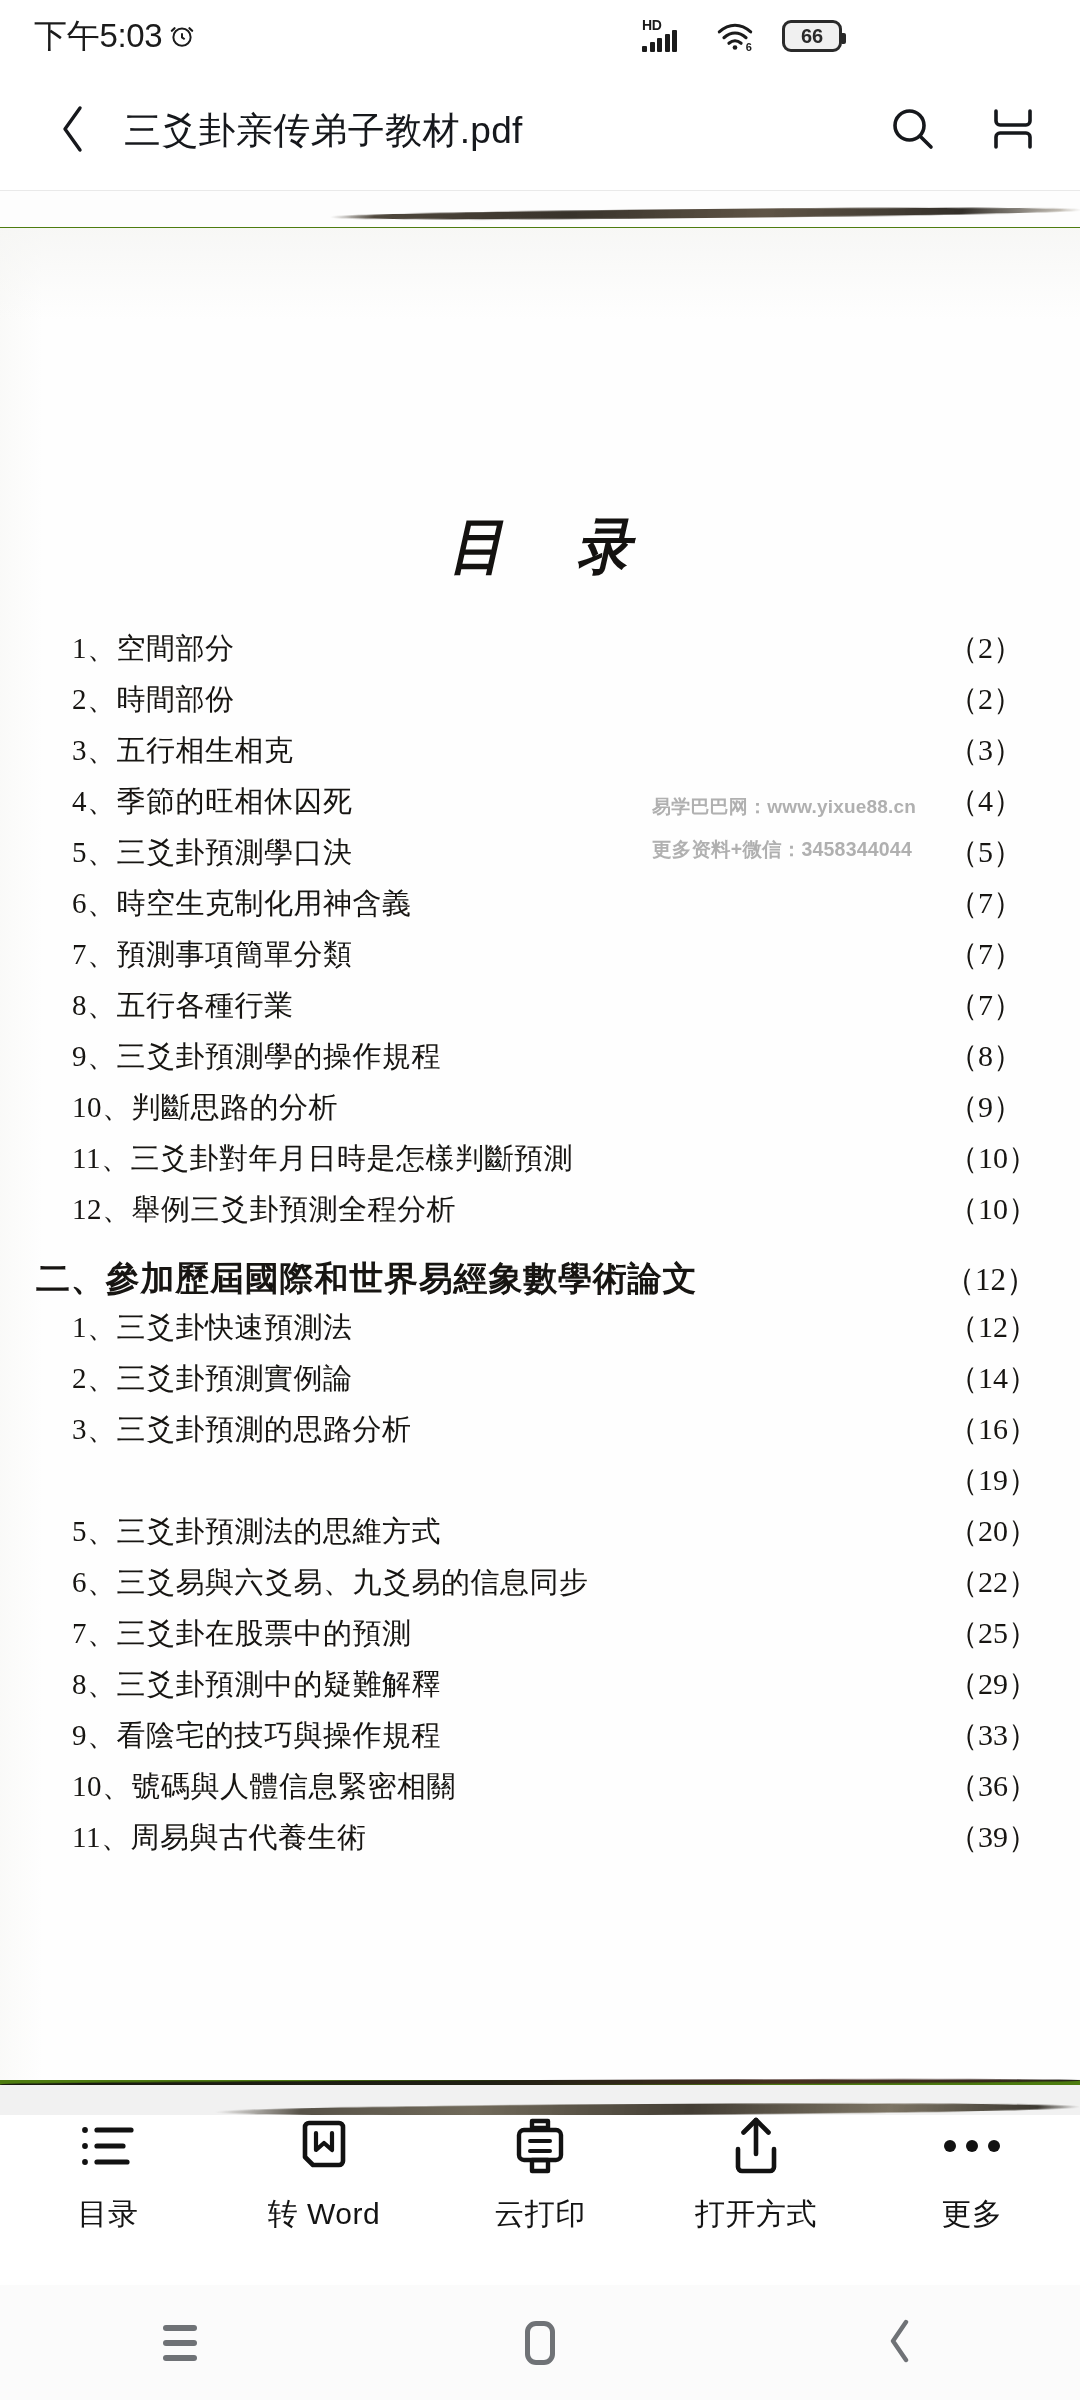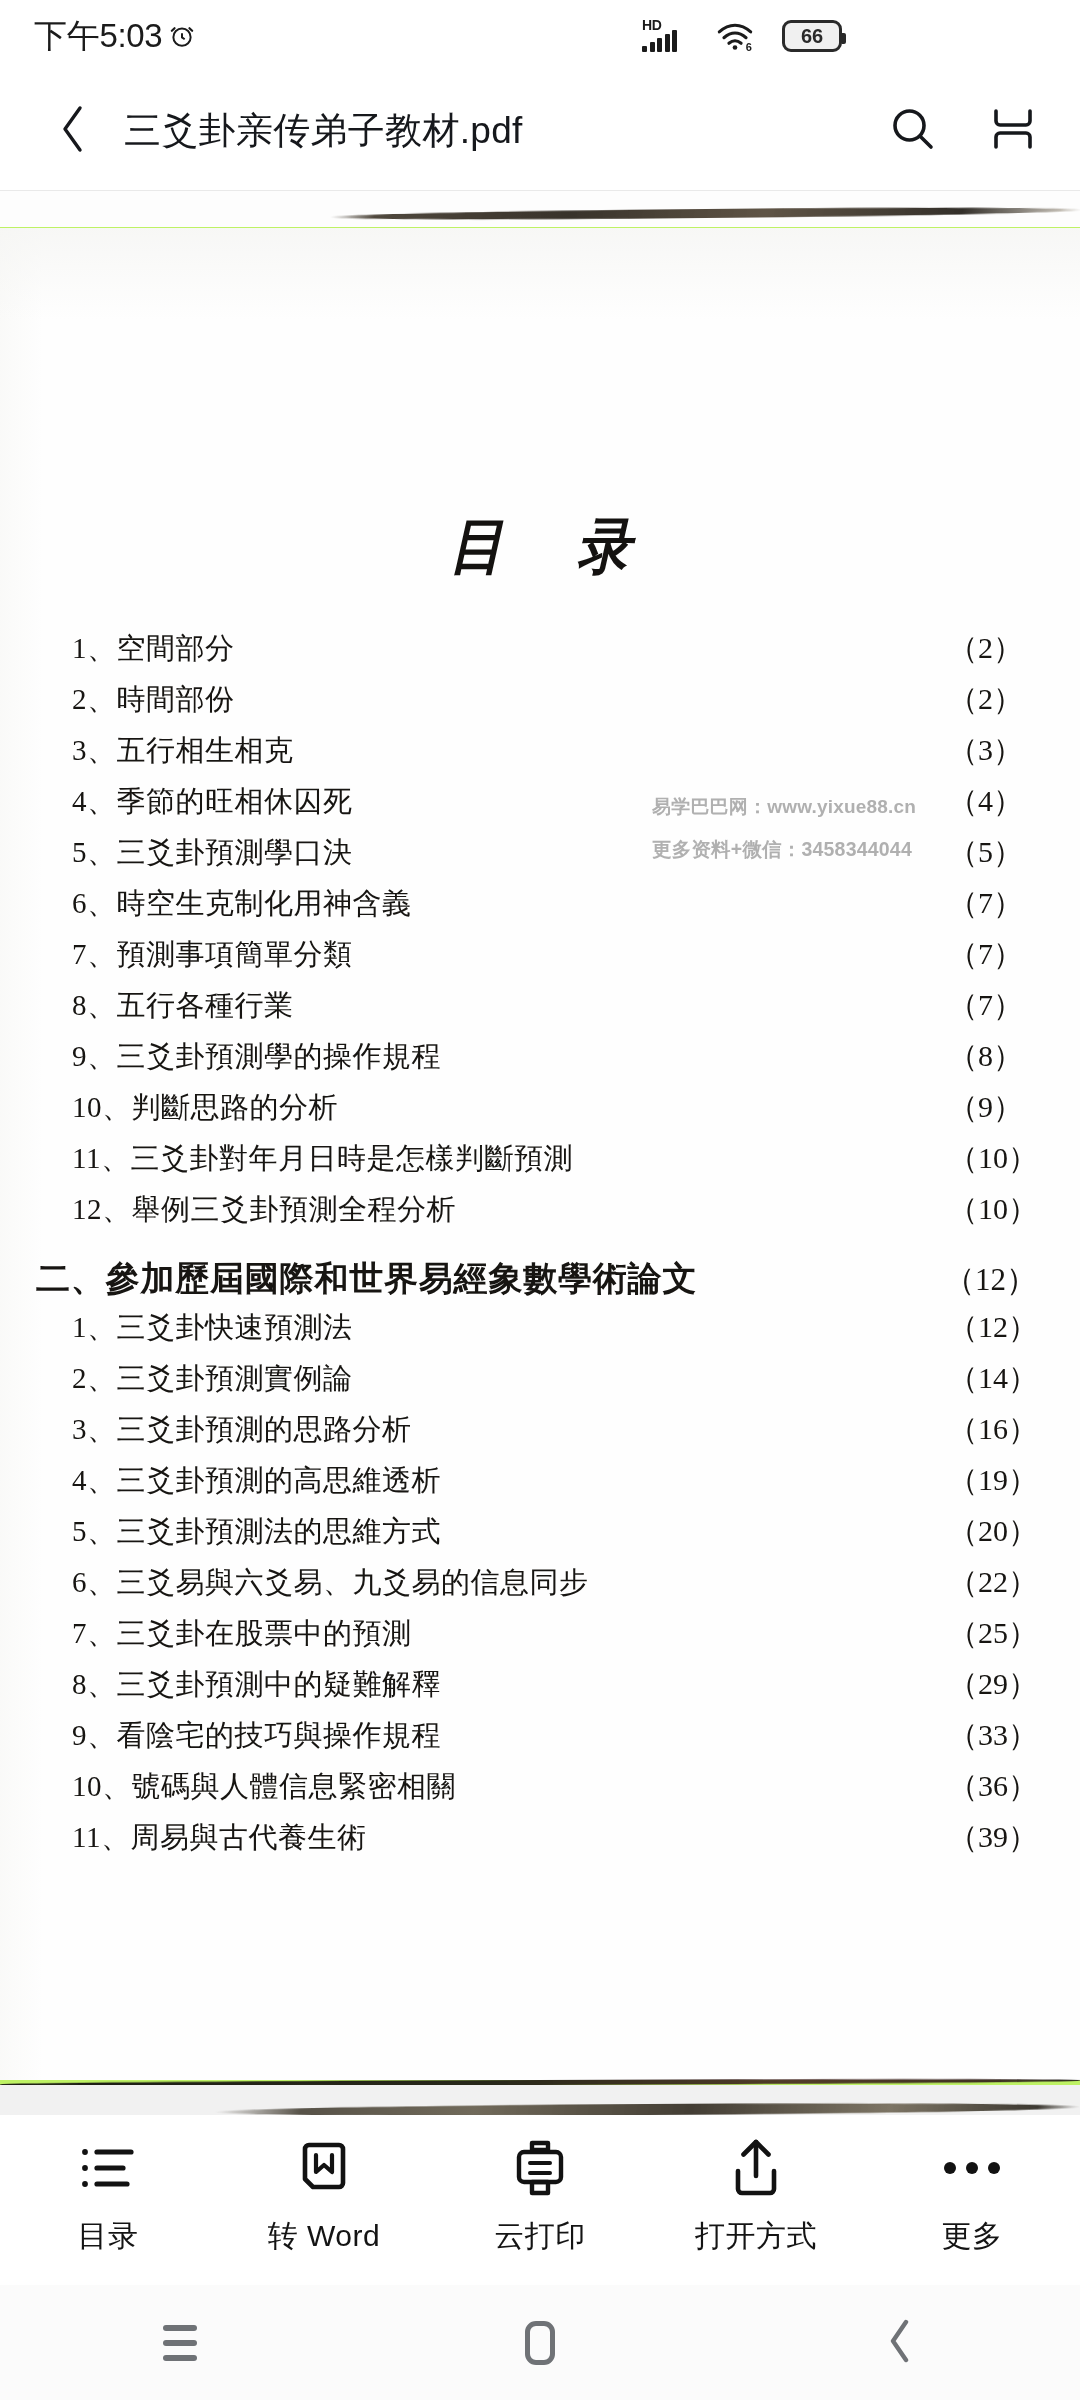--- a/index.html
+++ b/index.html
@@ -98,21 +98,21 @@
     position: absolute; top: 190px; left: 0;
     width: 1080px; height: 1px;
     background: #e9e9e9;
   }
 
   
   .docview {
     position: absolute;
     top: 191px; left: 0;
     width: 1080px; height: 1924px;
-    background: #bef264;
+    background: #4d7c0f;
     overflow: hidden;
   }
 
   
   .page-sliver {
     position: absolute; top: 0; left: 0;
     width: 1080px; height: 36px;
     background: #fdfdfd;
   }
   
@@ -267,21 +267,20 @@
 
   
   .toolbar {
     position: absolute;
     top: 2115px; left: 0;
     width: 1080px; height: 170px;
     background: #ffffff;
     display: flex;
     align-items: flex-start;
     justify-content: space-around;
-    padding-top: 22px;
     box-sizing: border-box;
   }
   .tb-item {
     width: 180px;
     display: flex; flex-direction: column;
     align-items: center; gap: 17px;
     cursor: pointer;
   }
   .tb-ico { height: 62px; display: flex; align-items: center; justify-content: center; }
   .tb-label {
@@ -500,21 +499,20 @@
           <span class="toc-page">（14）</span>
         </div>
         <div class="toc-row lvl2">
           <span class="toc-label">3、三爻卦預測的思路分析</span>
           <span class="toc-dots">
             <span>........................................................................................................................</span>
           </span>
           <span class="toc-page">（16）</span>
         </div>
         <div class="toc-row lvl2">
-          <span class="toc-label">4、三爻卦預測的高思維透析</span>
           <span class="toc-dots">
             <span>........................................................................................................................</span>
           </span>
           <span class="toc-page">（19）</span>
         </div>
         <div class="toc-row lvl2">
           <span class="toc-label">5、三爻卦預測法的思維方式</span>
           <span class="toc-dots">
             <span>........................................................................................................................</span>
           </span>

